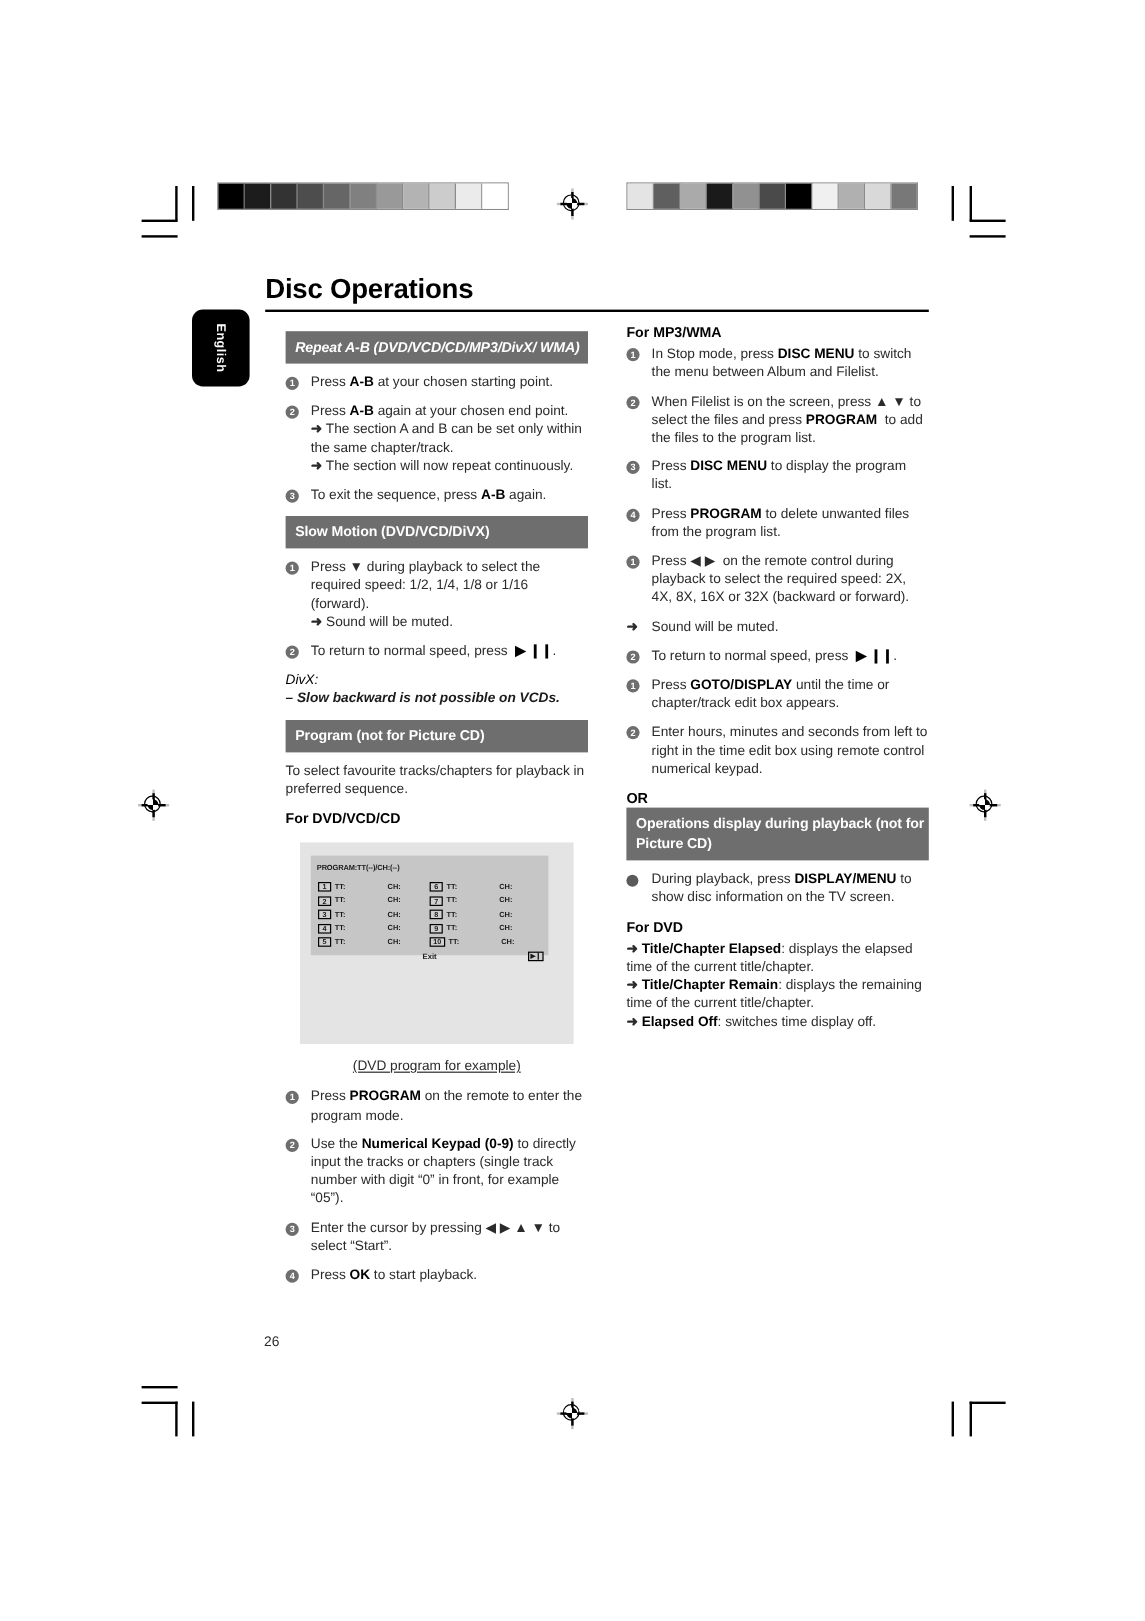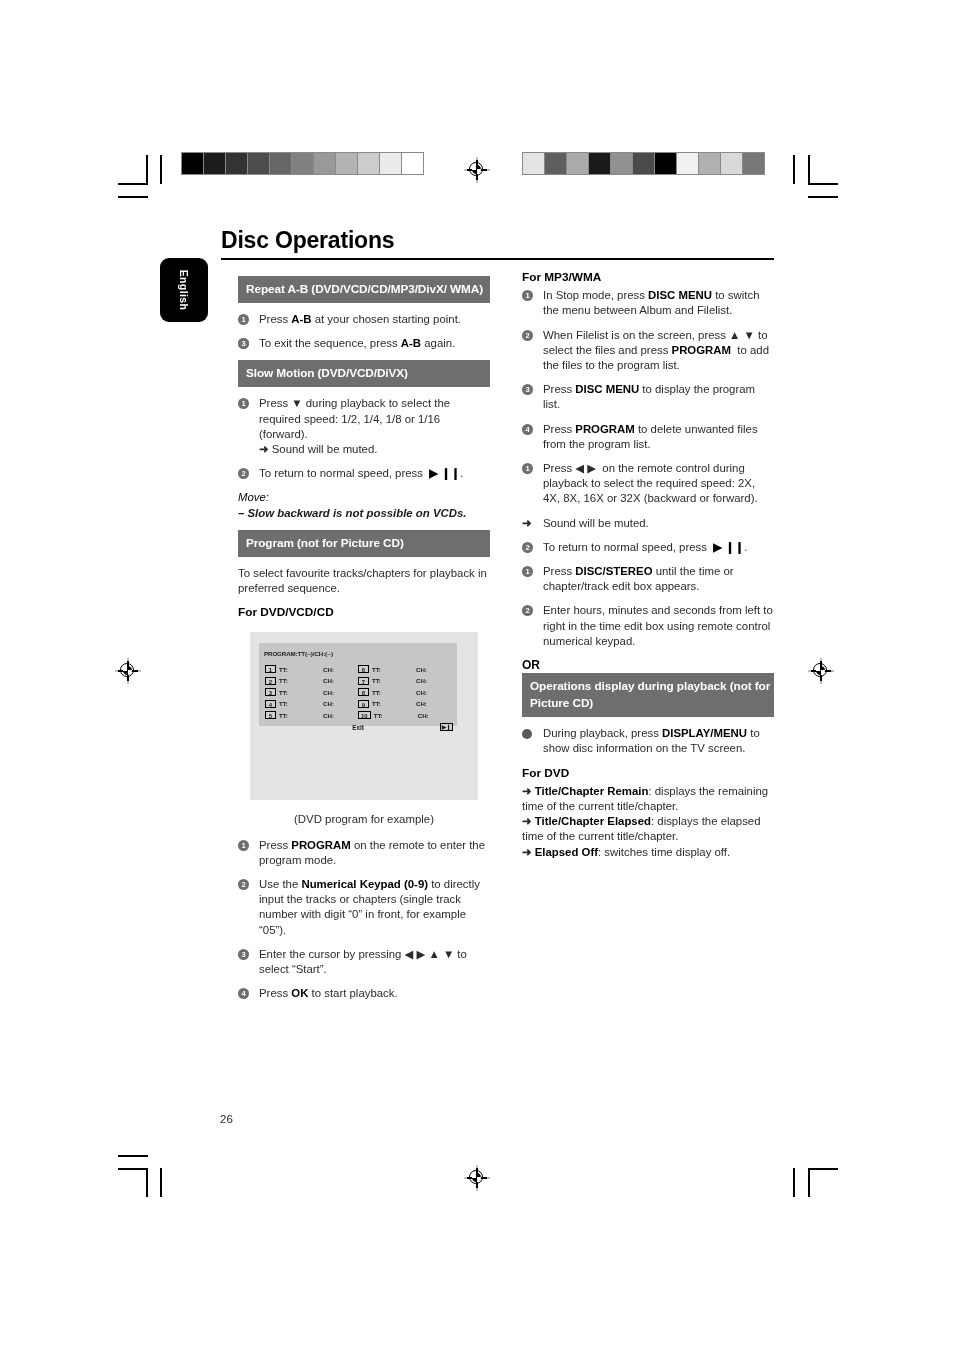--- a/index.html
+++ b/index.html
@@ -99,21 +99,21 @@
   .sechead {
     background: #6e6e6e;
     color: #ffffff;
     font-weight: bold;
     font-size: 11.8px;
     line-height: 17px;
     padding: 5px 0 5px 8px;
     margin: 0 0 9px 0;
     letter-spacing: -0.1px;
   }
-  .sechead.first { margin-top: 0; }
+  .sechead.first { margin-top: 0; font-style: italic; }
 
   .item {
     position: relative;
     padding-left: 21px;
     margin-bottom: 9px;
   }
   .bullet-num {
     position: absolute;
     left: 0; top: 2px;
     width: 11px; height: 11px;
@@ -144,20 +144,21 @@
   .note-label { font-style: italic; color: #000; margin-top: 3px; }
   .note-text  { font-style: italic; font-weight: bold; color: #1a1a1a; }
   .or-label { font-weight: bold; color: #000; font-size: 12px; margin-top: 9px; }
   .hang { padding-left: 21px; position: relative; }
   .hang .arrow { position: absolute; left: 0; top: 0; }
 
   
   .figure-wrap {
     margin: 12px 0 4px 12px;
     width: 228px;
+    text-decoration: underline;
   }
   .osd-outer {
     width: 228px; height: 168px;
     background: #e4e4e4;
     position: relative;
   }
   .osd-inner {
     position: absolute;
     left: 9px; top: 11px;
     width: 198px; height: 83px;
@@ -321,30 +322,30 @@
   </div>
 
   <div class="title">Disc Operations</div>
   <div class="title-rule"></div>
 
   <div class="col" id="col-left">
 
     <div class="sechead first">Repeat A-B (DVD/VCD/CD/MP3/DivX/ WMA)</div>
     <div>
         <div class="item"><span class="bullet-num">1</span><span>Press <b>A-B</b> at your chosen starting point.</span></div>
-        <div class="item"><span class="bullet-num">2</span></div>
+        <div class="item"><span class="bullet-num">2</span><span>Press <b>A-B</b> again at your chosen end point.<br><span class="arrow">➜</span> The section A and B can be set only within the same chapter/track.<br><span class="arrow">➜</span> The section will now repeat continuously.</span></div>
         <div class="item"><span class="bullet-num">3</span><span>To exit the sequence, press <b>A-B</b> again.</span></div>
       </div>
 
     <div class="sechead">Slow Motion (DVD/VCD/DiVX)</div>
     <div>
         <div class="item"><span class="bullet-num">1</span><span>Press ▼ during playback to select the required speed: 1/2, 1/4, 1/8 or 1/16 (forward).<br><span class="arrow">➜</span> Sound will be muted.</span></div>
         <div class="item"><span class="bullet-num">2</span><span>To return to normal speed, press &nbsp;<b>▶ ❙❙</b>.</span></div>
       </div>
-    <div class="note-label">Move:</div>
+    <div class="note-label">DivX:</div>
     <div class="note-text plain">–  Slow backward is not possible on VCDs.</div>
 
     <div class="sechead">Program (not for Picture CD)</div>
     <div class="plain">To select favourite tracks/chapters for playback in preferred sequence.</div>
     <div class="subhead">For DVD/VCD/CD</div>
 
     <div class="figure-wrap">
       <div class="osd-outer">
         <div class="osd-inner">
           <div class="osd-title">PROGRAM:TT(--)/CH:(--)</div>
@@ -437,32 +438,32 @@
         <div class="item"><span class="bullet-num">4</span><span>Press <b>PROGRAM</b> to delete unwanted files from the program list.</span></div>
       </div>
 
     <div>
         <div class="item"><span class="bullet-num">1</span><span>Press ◀ ▶ &nbsp;on the remote control during playback to select the required speed: 2X, 4X, 8X, 16X or 32X (backward or forward).</span></div>
         <div class="item hang"><span class="arrow">➜</span><span>Sound will be muted.</span></div>
         <div class="item"><span class="bullet-num">2</span><span>To return to normal speed, press &nbsp;<b>▶ ❙❙</b>.</span></div>
       </div>
 
     <div>
-        <div class="item"><span class="bullet-num">1</span><span>Press <b>DISC/STEREO</b> until the time or chapter/track edit box appears.</span></div>
+        <div class="item"><span class="bullet-num">1</span><span>Press <b>GOTO/DISPLAY</b> until the time or chapter/track edit box appears.</span></div>
         <div class="item"><span class="bullet-num">2</span><span>Enter hours, minutes and seconds from left to right in the time edit box using remote control numerical keypad.</span></div>
       </div>
     <div class="or-label">OR</div>
 
     <div class="sechead">Operations display during playback (not for Picture CD)</div>
     <div class="item">
       <span class="bullet-dot"></span>
       <span>During playback, press <b>DISPLAY/MENU</b> to show disc information on the TV screen.</span>
     </div>
     <div class="subhead">For DVD</div>
     <div>
+        <div><span class="arrow">➜</span> <b>Title/Chapter Elapsed</b>: displays the elapsed time of the current title/chapter.</div>
         <div><span class="arrow">➜</span> <b>Title/Chapter Remain</b>: displays the remaining time of the current title/chapter.</div>
-        <div><span class="arrow">➜</span> <b>Title/Chapter Elapsed</b>: displays the elapsed time of the current title/chapter.</div>
         <div><span class="arrow">➜</span> <b>Elapsed Off</b>: switches time display off.</div>
       </div>
   </div>
 
   <div class="pagenum">26</div>
 </div>
 
 </body></html>

